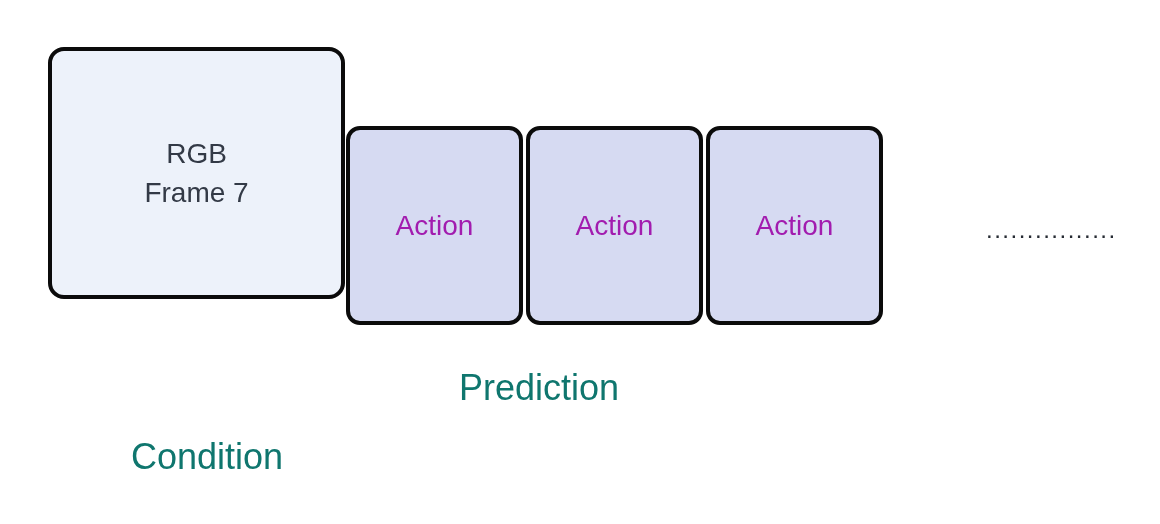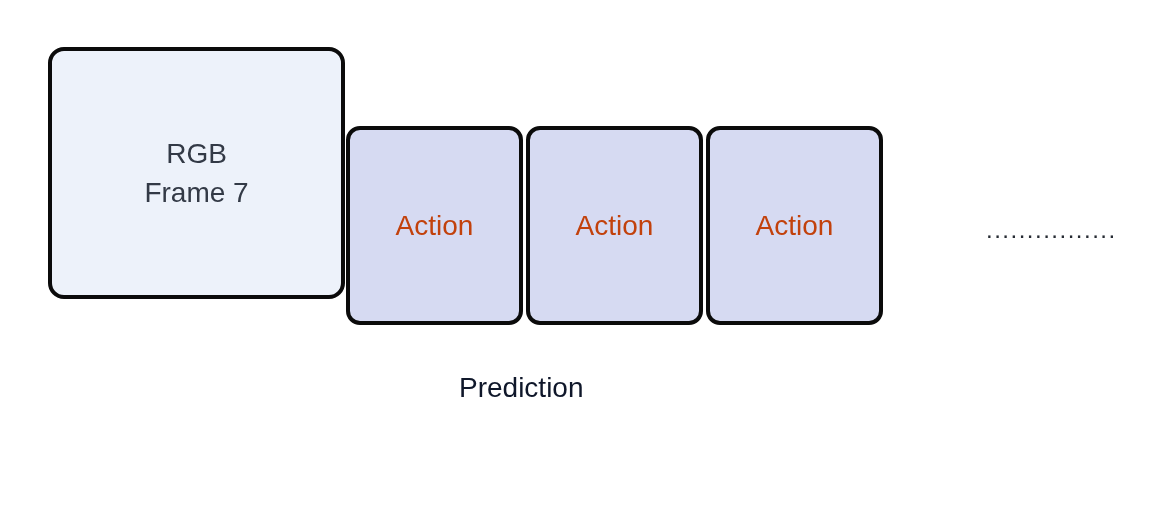--- a/index.html
+++ b/index.html
@@ -51,41 +51,41 @@
   .action-box {
     width: 177px;
     height: 199px;
     background: #d6daf2;
     border: 4px solid #0b0b0b;
     border-radius: 14px;
     display: flex;
     align-items: center;
     justify-content: center;
     font-size: 28px;
-    color: #c2410c;
+    color: #a21caf;
   }
 
   
   .ellipsis {
     position: absolute;
     left: 986px;
     top: 218px;
     font-size: 24px;
     letter-spacing: 1.5px;
     line-height: 24px;
     color: #262b33;
     white-space: nowrap;
   }
 
   
   .caption {
     position: absolute;
-    font-size: 28px;
+    font-size: 36px;
     line-height: 34px;
-    color: #0f172a;
+    color: #0f766e;
     white-space: nowrap;
   }
   .caption.prediction { left: 459px; top: 371px; }
   .caption.condition  { left: 131px; top: 440px; }
 </style>
 </head>
 <body>
 
 <div class="canvas">
 
@@ -105,14 +105,15 @@
     </div>
     <div class="action-box">
       <span>Action</span>
     </div>
   </div>
 
   <div class="ellipsis">................</div>
 
   <div class="caption prediction">Prediction</div>
 
+  <div class="caption condition">Condition</div>
 
 </div>
 
 </body></html>

